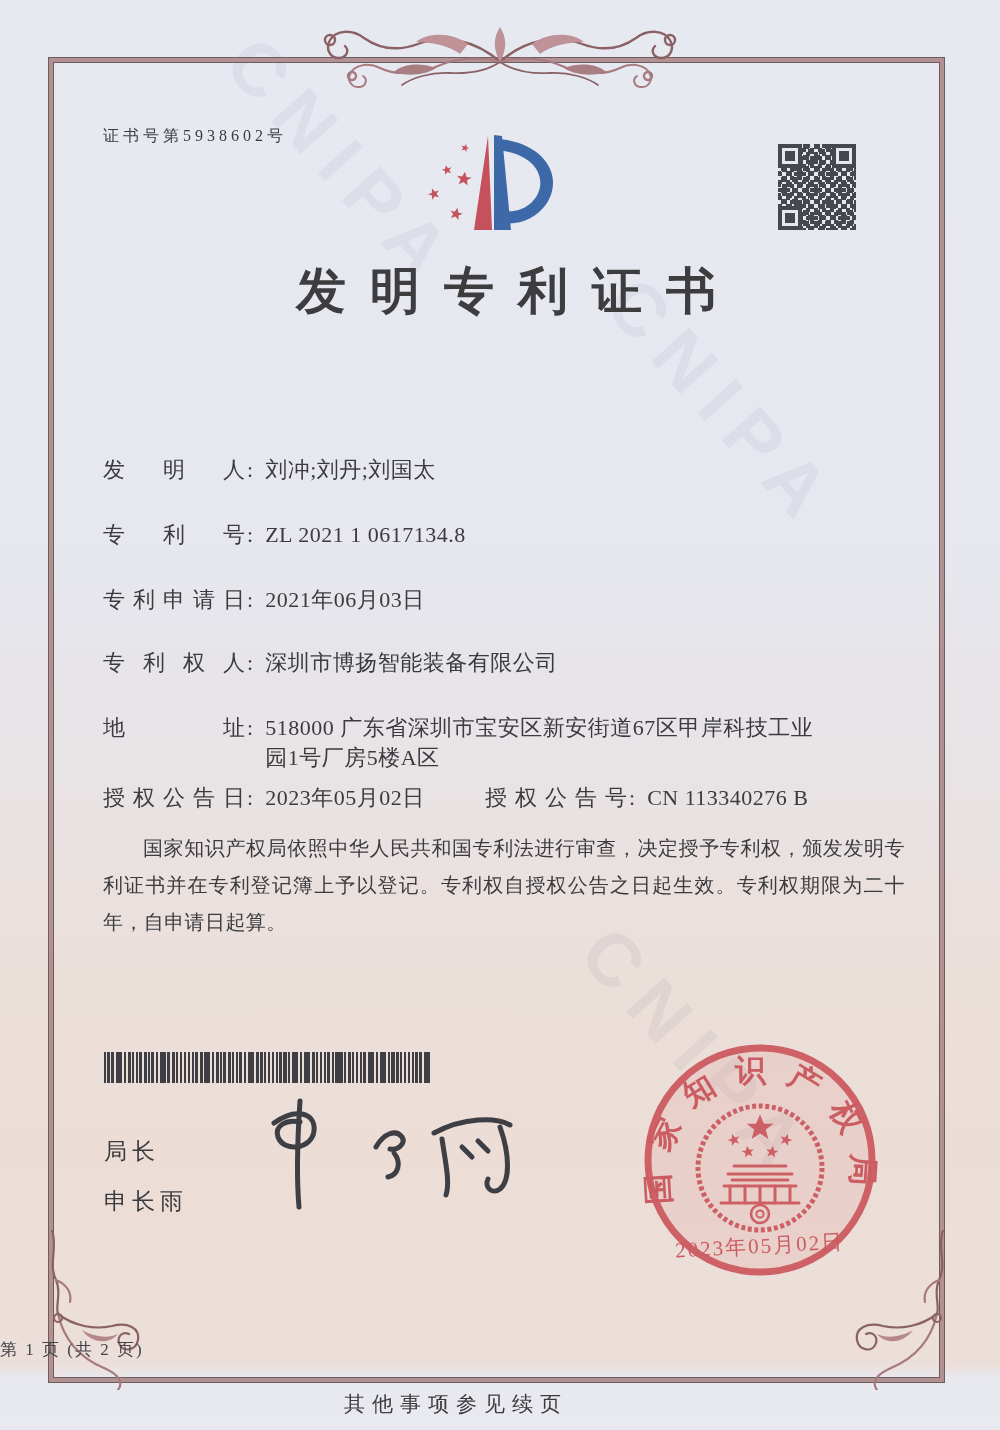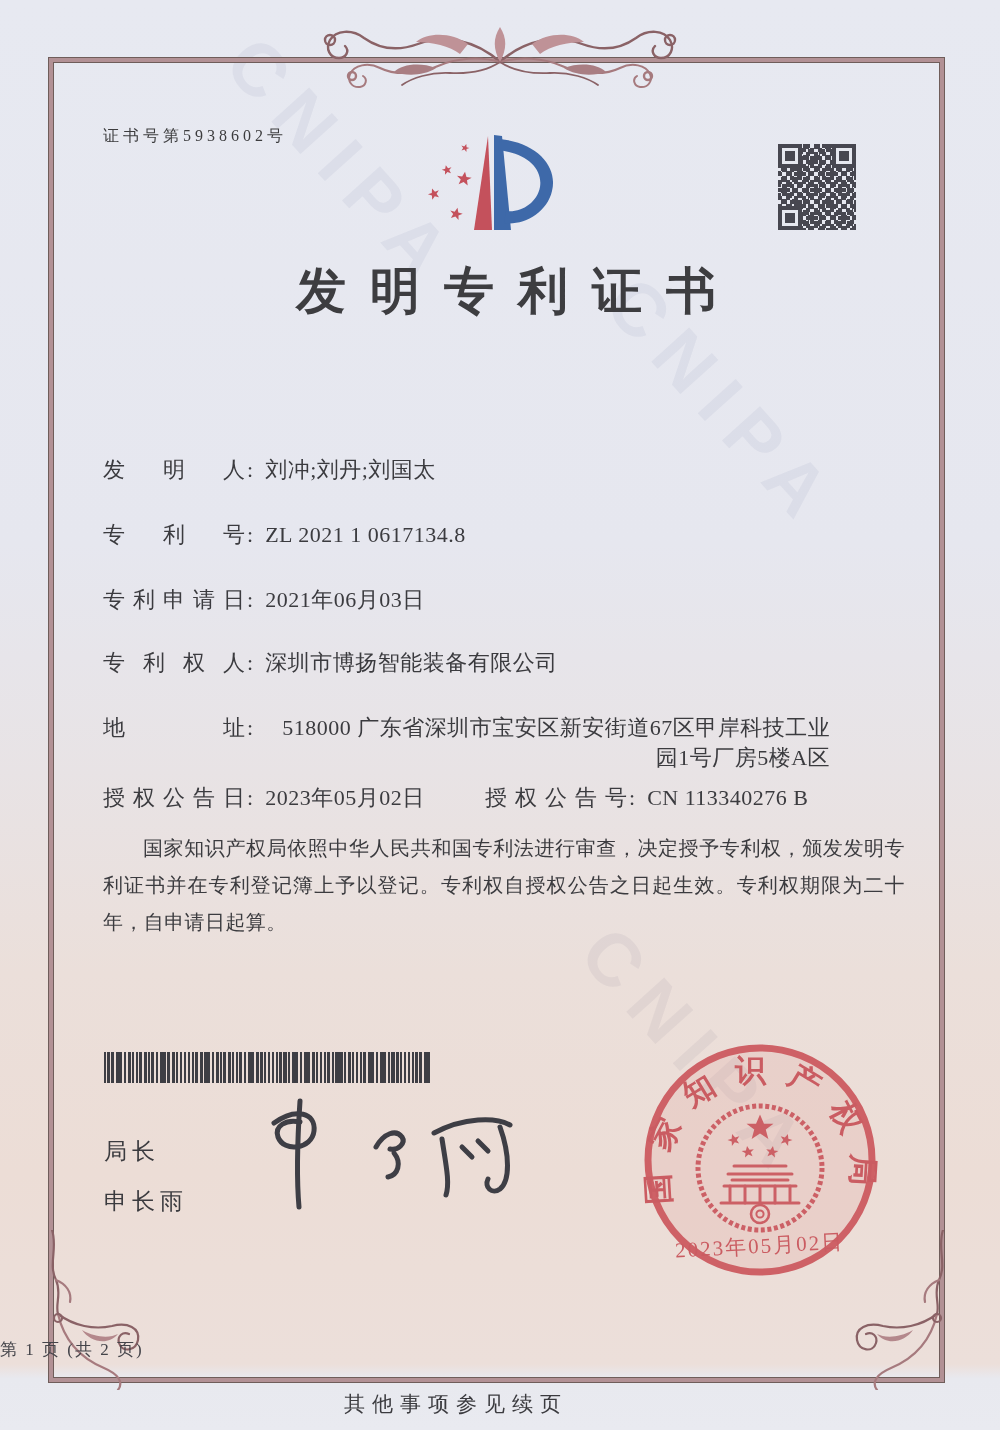--- a/index.html
+++ b/index.html
@@ -65,21 +65,21 @@
   
   .field-row{position:absolute;left:103px;width:812px;font-size:22px;line-height:30px;color:#3b3b3f;}
   .flabel{
     display:inline-block;width:142px;vertical-align:top;
     text-align:justify;text-align-last:justify;text-justify:inter-character;
   }
   .fcolon{display:inline-block;margin-left:2px;vertical-align:top;}
   .fvalue{display:inline-block;margin-left:12px;max-width:600px;vertical-align:top;letter-spacing:0.5px;}
   .fr0{top:390px;} .fr1{top:455px;} .fr2{top:520px;} .fr3{top:585px;}
   .fr4{top:648px;} .fr5{top:713px;} .fr6{top:783px;}
-  .fr5 .fvalue{width:565px;text-align:right;}
+  .fr5 .fvalue{width:565px;}
   .grant-no{position:absolute;left:382px;top:0;}
   
   .paras{position:absolute;left:103px;top:830px;width:802px;
     font-size:20px;line-height:37px;text-align:justify;letter-spacing:0.4px;color:#3b3b3f;}
   .paras p{margin:0;text-indent:2em;}
   
   .barcode{
     position:absolute;left:104px;top:1052px;width:326px;height:31px;
     background:
       repeating-linear-gradient(90deg,#3e3e44 0 2px,transparent 2px 4px),

